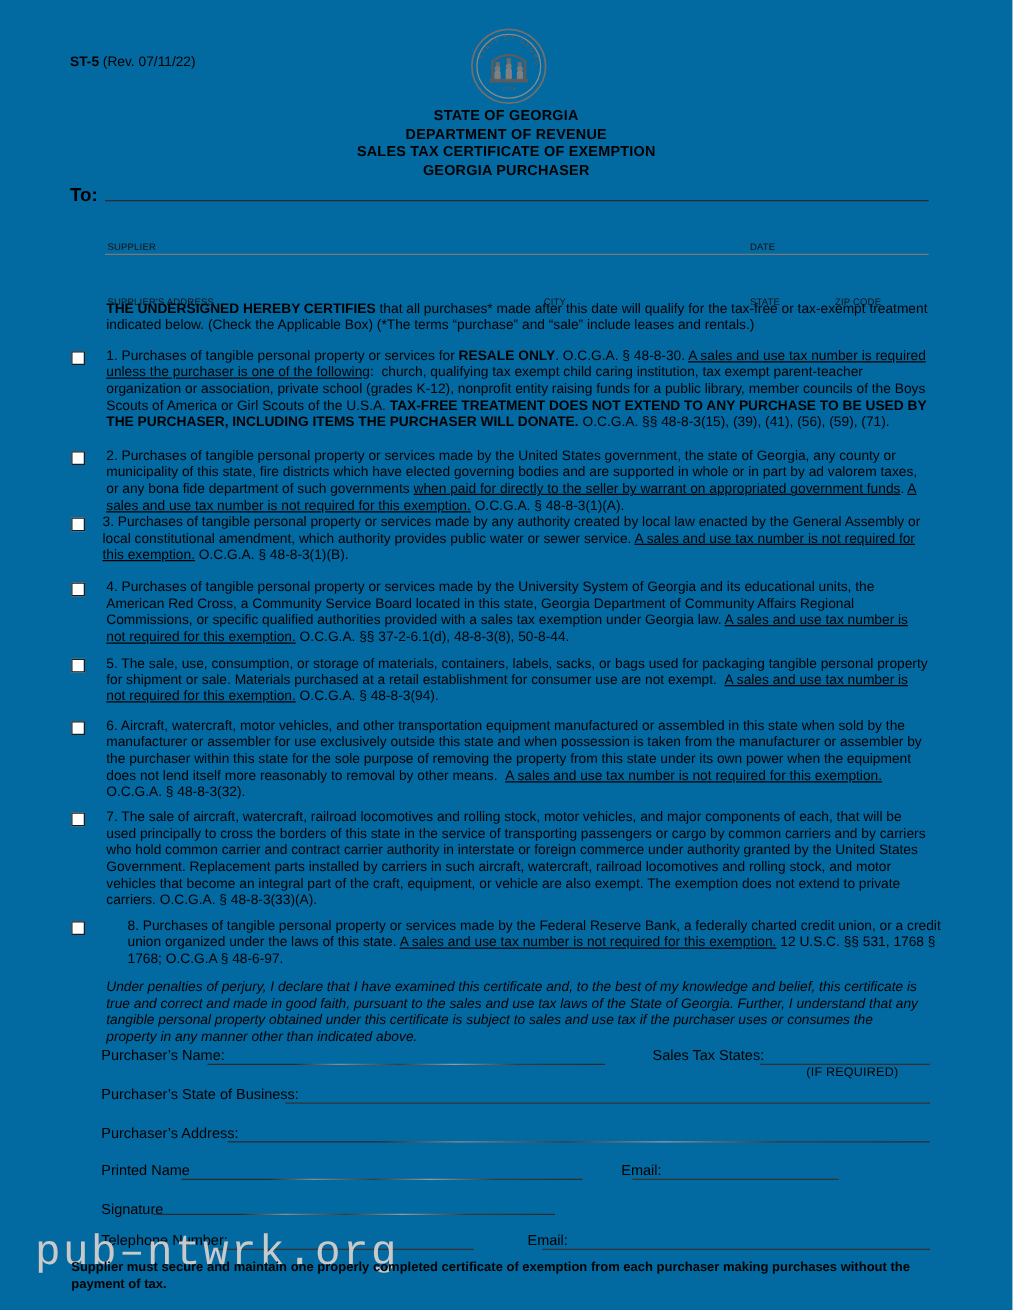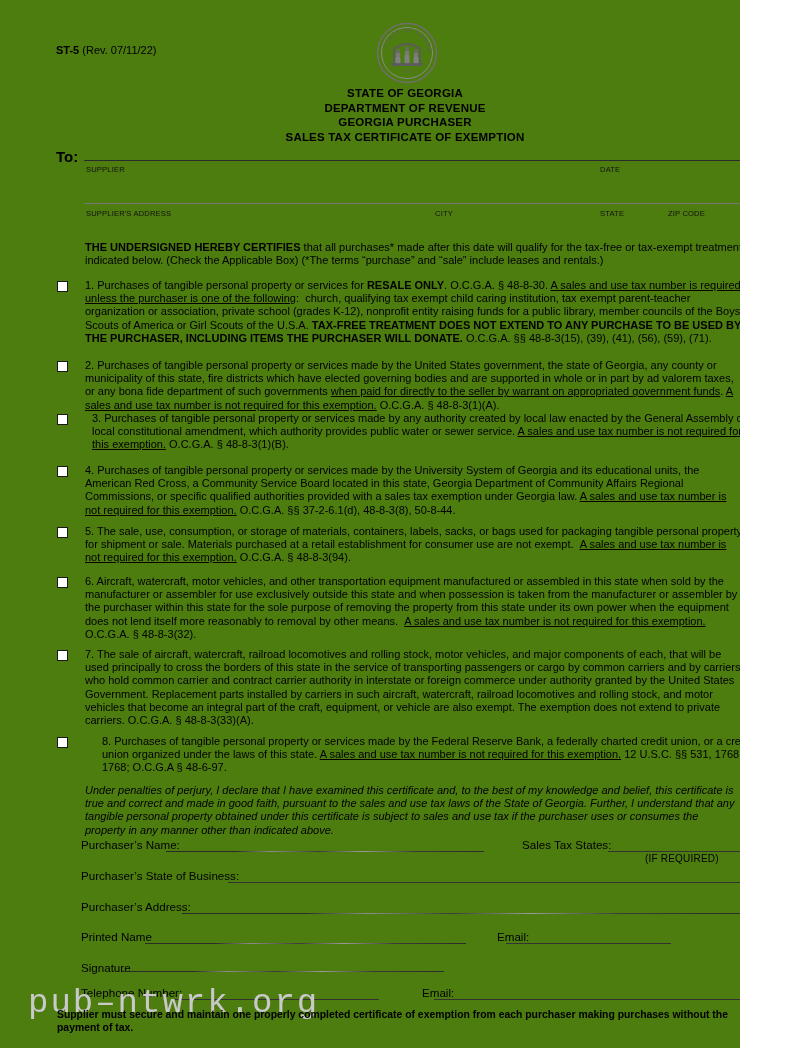--- a/index.html
+++ b/index.html
@@ -6,23 +6,23 @@
     margin: 0;
     padding: 0;
     background: #ffffff;
   }
   body {
     font-family: "Liberation Sans", sans-serif;
     color: #000000;
   }
   #page {
     position: relative;
-    width: 740px;
+    width: 810px;
     height: 1048px;
-    background: #4d7c0f;
+    background: #0369a1;
     overflow: hidden;
   }
 
   
   .form-code {
     position: absolute;
     left: 56px;
     top: 44px;
     font-size: 11px;
     line-height: 13px;
@@ -65,20 +65,21 @@
     height: 1px;
   }
   .rule.thin { background: #777777; }
 
   .tiny-label {
     position: absolute;
     font-size: 7.6px;
     letter-spacing: 0.15px;
     white-space: nowrap;
     color: #111;
+    margin-top: 28px;
   }
 
   
   .para {
     position: absolute;
     font-size: 11px;
     line-height: 13.2px;
     text-align: left;
   }
   .para b { font-weight: bold; }
@@ -173,22 +174,22 @@
       <text font-family="DejaVu Sans, sans-serif" font-size="5.2" fill="#5f5f5f" letter-spacing="1.1">
         <textPath href="#sealtop" startOffset="8%">STATE OF GEORGIA</textPath>
       </text>
       <text x="31" y="51" font-family="DejaVu Sans, sans-serif" font-size="4.6" fill="#5f5f5f" text-anchor="middle">1776</text>
     </svg>
   </div>
 
   <div class="title-block">
     <div>STATE OF GEORGIA</div>
     <div>DEPARTMENT OF REVENUE</div>
+    <div>SALES TAX CERTIFICATE OF EXEMPTION</div>
     <div>GEORGIA PURCHASER</div>
-    <div>SALES TAX CERTIFICATE OF EXEMPTION</div>
   </div>
 
   <div class="to-label">To:</div>
   <div class="rule" style="left:84px; top:160px; width:659px;"></div>
   <div class="tiny-label" style="left:86px; top:165px;">SUPPLIER</div>
   <div class="tiny-label" style="left:600px; top:165px;">DATE</div>
 
   <div class="rule thin" style="left:84px; top:203px; width:659px;"></div>
   <div class="tiny-label" style="left:86px; top:209px;">SUPPLIER'S ADDRESS</div>
   <div class="tiny-label" style="left:435px; top:209px;">CITY</div>
@@ -203,21 +204,21 @@
   <div class="para" style="left:85px; top:279px; width:658px;">
     1. Purchases of tangible personal property or services for <b>RESALE ONLY</b>. O.C.G.A. § 48-8-30. <span class="u">A sales and use tax number is required unless the purchaser is one of the following</span>:&nbsp; church, qualifying tax exempt child caring institution, tax exempt parent-teacher organization or association, private school (grades K-12), nonprofit entity raising funds for a public library, member councils of the Boys Scouts of America or Girl Scouts of the U.S.A. <b>TAX-FREE TREATMENT DOES NOT EXTEND TO ANY PURCHASE TO BE USED BY THE PURCHASER, INCLUDING ITEMS THE PURCHASER WILL DONATE.</b> O.C.G.A. §§ 48-8-3(15), (39), (41), (56), (59), (71).
   </div>
 
   <div class="checkbox" style="left:57px; top:361px;"></div>
   <div class="para" style="left:85px; top:359px; width:658px;">
     2. Purchases of tangible personal property or services made by the United States government, the state of Georgia, any county or municipality of this state, fire districts which have elected governing bodies and are supported in whole or in part by ad valorem taxes, or any bona fide department of such governments <span class="u">when paid for directly to the seller by warrant on appropriated government funds</span>. <span class="u">A sales and use tax number is not required for this exemption.</span> O.C.G.A. § 48-8-3(1)(A).
   </div>
 
   <div class="checkbox" style="left:57px; top:414px;"></div>
-  <div class="para" style="left:92px; top:412px; width:658px;">
+  <div class="para" style="left:82px; top:412px; width:658px;">
     3. Purchases of tangible personal property or services made by any authority created by local law enacted by the General Assembly or local constitutional amendment, which authority provides public water or sewer service. <span class="u">A sales and use tax number is not required for this exemption.</span> O.C.G.A. § 48-8-3(1)(B).
   </div>
 
   <div class="checkbox" style="left:57px; top:466px;"></div>
   <div class="para" style="left:85px; top:464px; width:658px;">
     4. Purchases of tangible personal property or services made by the University System of Georgia and its educational units, the American Red Cross, a Community Service Board located in this state, Georgia Department of Community Affairs Regional Commissions, or specific qualified authorities provided with a sales tax exemption under Georgia law. <span class="u">A sales and use tax number is not required for this exemption.</span> O.C.G.A. §§ 37-2-6.1(d), 48-8-3(8), 50-8-44.
   </div>
 
   <div class="checkbox" style="left:57px; top:527px;"></div>
   <div class="para" style="left:85px; top:525px; width:658px;">

